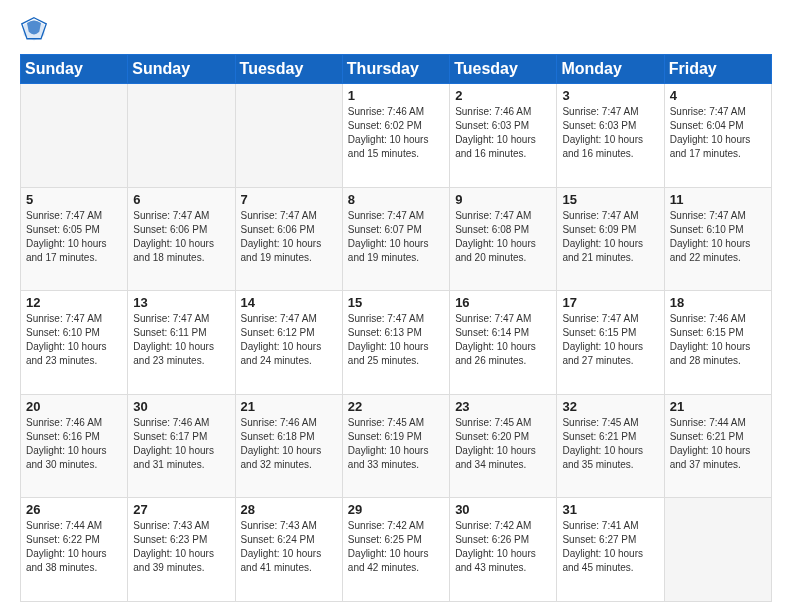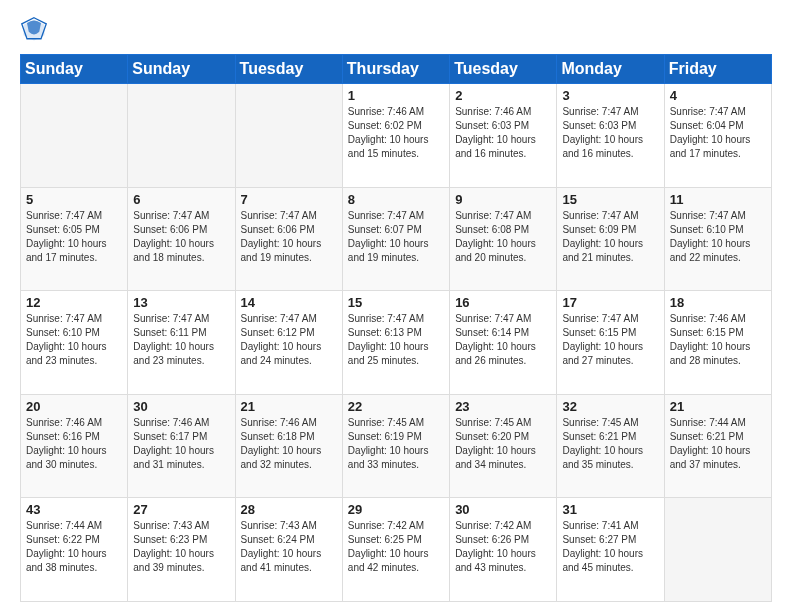--- a/index.html
+++ b/index.html
@@ -319,21 +319,21 @@
           <td>
             <div class="day-number">21</div>
             <div class="day-info" style="white-space: pre-line;">Sunrise: 7:44 AM
 Sunset: 6:21 PM
 Daylight: 10 hours
 and 37 minutes.</div>
           </td>
         </tr>
         <tr>
           <td>
-            <div class="day-number">43</div>
+            <div class="day-number">26</div>
             <div class="day-info" style="white-space: pre-line;">Sunrise: 7:44 AM
 Sunset: 6:22 PM
 Daylight: 10 hours
 and 38 minutes.</div>
           </td>
           <td>
             <div class="day-number">27</div>
             <div class="day-info" style="white-space: pre-line;">Sunrise: 7:43 AM
 Sunset: 6:23 PM
 Daylight: 10 hours

